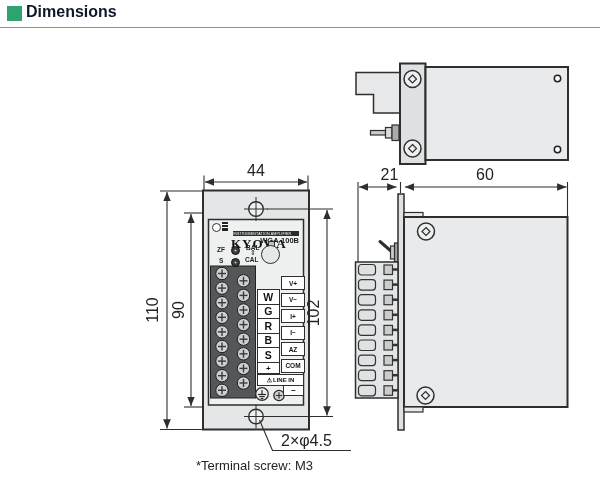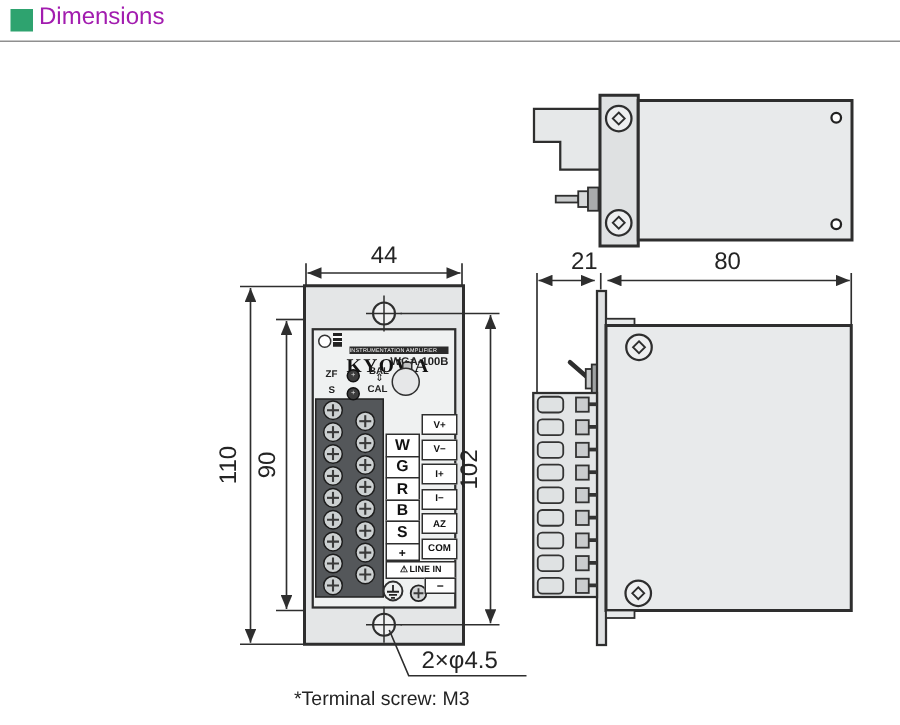--- a/index.html
+++ b/index.html
@@ -1,21 +1,21 @@
 <!DOCTYPE html>
 <html><head>
 <meta charset="utf-8">
 <style>
   html,body{margin:0;padding:0;}
   body{width:600px;height:483px;background:#ffffff;position:relative;overflow:hidden;
        font-family:"Liberation Sans",sans-serif;color:#1f1f1f;}
   .abs{position:absolute;}
   
   .bullet{position:absolute;left:7px;top:6px;width:15px;height:15px;background:#2ea36f;}
-  .title{position:absolute;left:26px;top:3px;font-size:16px;font-weight:normal;color:#a21caf;}
+  .title{position:absolute;left:26px;top:3px;font-size:16px;font-weight:bold;color:#0f172a;}
   .rule{position:absolute;left:0;top:27px;width:600px;height:0;border-top:1px solid #8f8f8f;}
   
   svg.draw{position:absolute;left:0;top:0;}
   
   .dim{position:absolute;font-size:16px;color:#242424;white-space:nowrap;transform:translate(-50%,-50%);}
   .dim.rot{transform:translate(-50%,-50%) rotate(-90deg);}
   .note{position:absolute;font-size:13px;color:#242424;white-space:nowrap;}
   
   .panel-el{position:absolute;white-space:nowrap;}
   .brand{font-family:"Liberation Serif",serif;font-weight:bold;font-size:13px;letter-spacing:1px;color:#111;}
@@ -217,16 +217,16 @@
   <span class="warn">⚠</span>
   <span>LINE IN</span>
 </div>
 <div class="cellSm" style="left:283px;top:384.5px;width:19px;height:9px;">−</div>
 
 <div class="dim" style="left:256px;top:171px;">44</div>
 <div class="dim rot" style="left:153px;top:310px;">110</div>
 <div class="dim rot" style="left:179px;top:310px;">90</div>
 <div class="dim rot" style="left:314px;top:313px;">102</div>
 <div class="dim" style="left:377.5px;top:175px;margin-left:12px;">21</div>
-<div class="dim" style="left:485px;top:175px;">80</div>
+<div class="dim" style="left:485px;top:175px;">60</div>
 
 <div class="note" style="left:281px;top:432px;font-size:16px;">2×φ4.5</div>
 <div class="note" style="left:196px;top:458px;">*Terminal screw: M3</div>
 
 </body></html>

